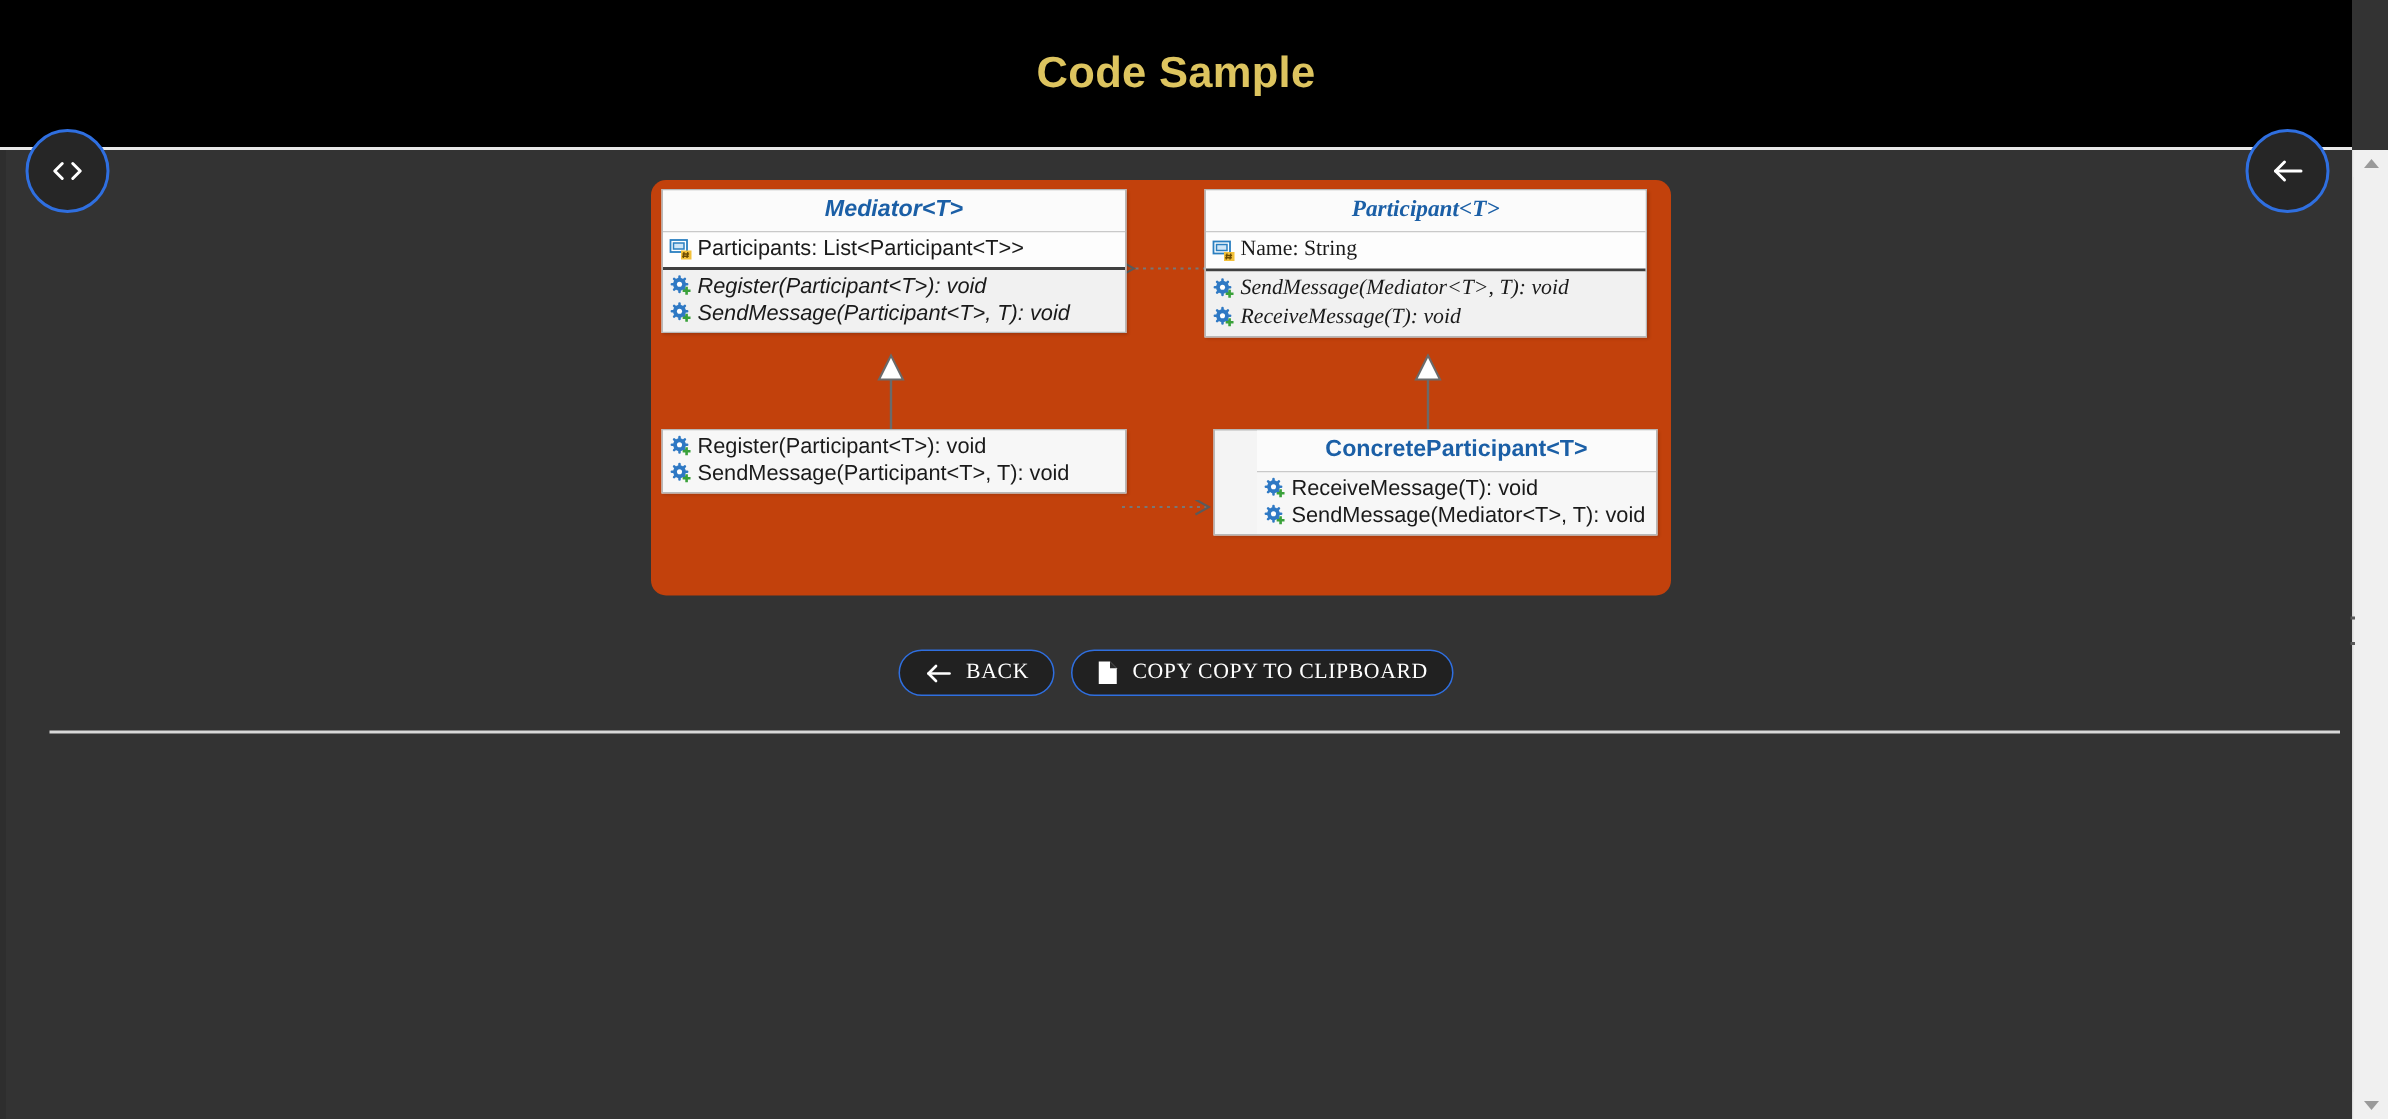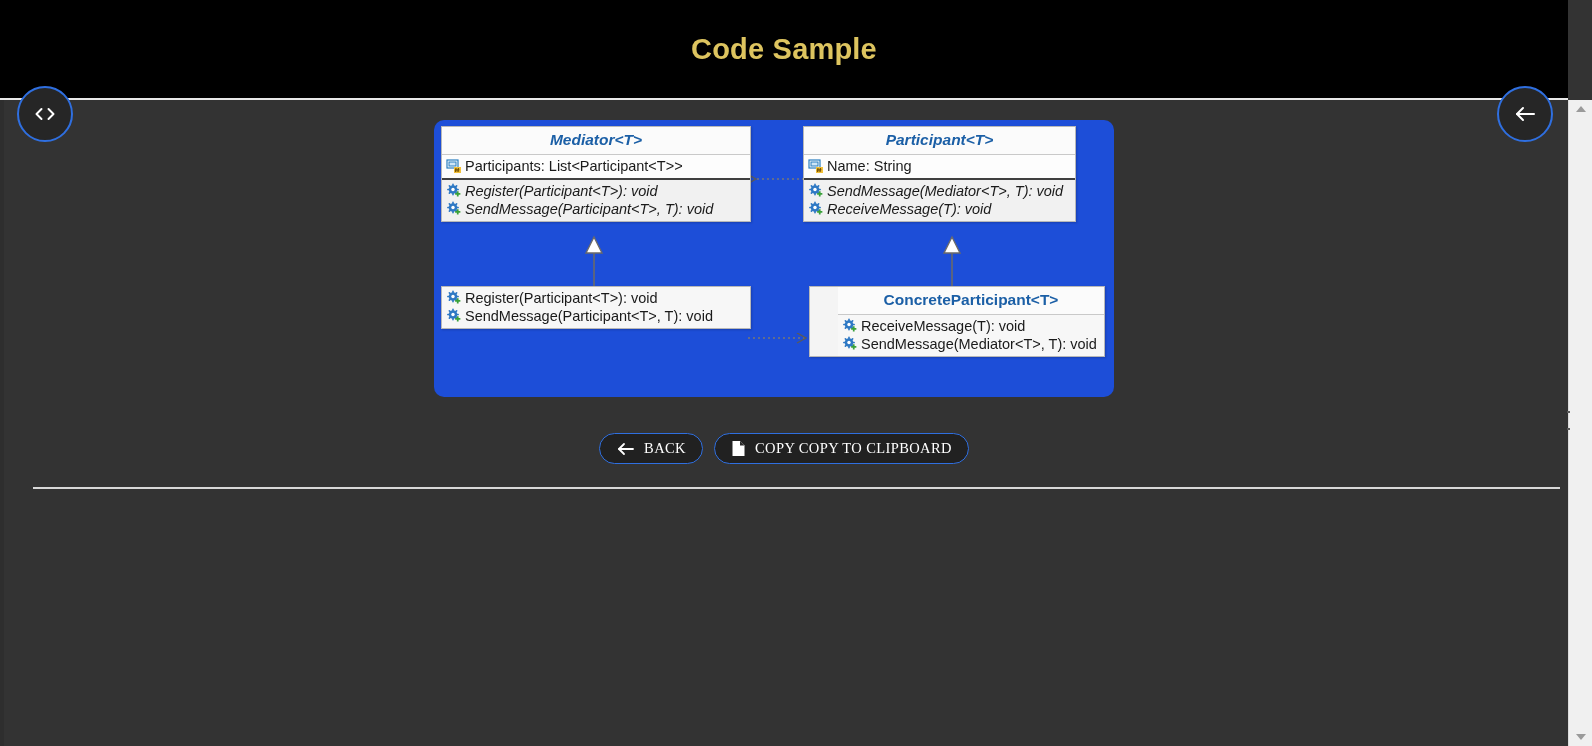--- a/index.html
+++ b/index.html
@@ -70,21 +70,21 @@
   #fab-code { left: 17px; top: 86px; }
   #fab-back { left: 1497px; top: 86px; }
   .fab svg { display: block; }
 
   
   #diagram-card {
     position: absolute;
     left: 434px; top: 120px;
     width: 680px;
     height: 277px;
-    background: #1d4ed8;
+    background: #c2410c;
     border-radius: 10px;
   }
   #diagram-svg { display: block; }
 
   
   .uml-box {
     position: absolute;
     background: #f4f4f4;
     border: 1px solid #b8b8b8;
     box-shadow: 1px 1px 2px rgba(0,0,0,.18);
@@ -270,21 +270,21 @@
             <circle cx="7" cy="6.5" r="4.3" fill="#2f79c4"></circle>
             <circle cx="7" cy="6.5" r="1.7" fill="#ffffff"></circle>
             <path d="M7 1.4 v1.6 M7 10 v1.6 M1.9 6.5 h1.6 M10.5 6.5 h1.6 M3.4 2.9 l1.1 1.1 M9.5 9 l1.1 1.1 M10.6 2.9 l-1.1 1.1 M4.5 9 l-1.1 1.1" stroke="#2f79c4" stroke-width="1.7" stroke-linecap="round"></path>
             <path d="M11.2 10.6 h1.9 v-1.9 h1.9 v1.9 h1.9 v1.9 h-1.9 v1.9 h-1.9 v-1.9 h-1.9 z" transform="translate(-1.2,0.2) scale(0.92)" fill="#3aa13a"></path>
           </svg>
           <span>SendMessage(Participant&lt;T&gt;, T): void</span>
         </div>
       </div>
     </div>
 
-    <div class="uml-box" style="left:369px; top:6px; width:273px;">
+    <div class="uml-box" style="left:369px; top:6px; width:295px;font-family:Liberation Serif, serif;">
       <div class="uml-title abstract">Participant&lt;T&gt;</div>
       <div class="uml-section fields">
         <div class="uml-row">
           <svg class="ico" viewBox="0 0 16 16">
             <rect x="1" y="2" width="11" height="8" fill="#ffffff" stroke="#2a7fc0" stroke-width="1.2"></rect>
             <rect x="3" y="4" width="7" height="4" fill="#cfe6f7" stroke="#2a7fc0" stroke-width="1"></rect>
             <path d="M8 9 h7 v6 h-7 z" fill="#f3c13a"></path>
             <path d="M10 10 l-0.5 4 M12.5 10 l-0.5 4 M9 11.3 h4.4 M8.8 12.8 h4.4" stroke="#6b4a00" stroke-width="0.9" fill="none"></path>
           </svg>
           <span>Name: String</span>

